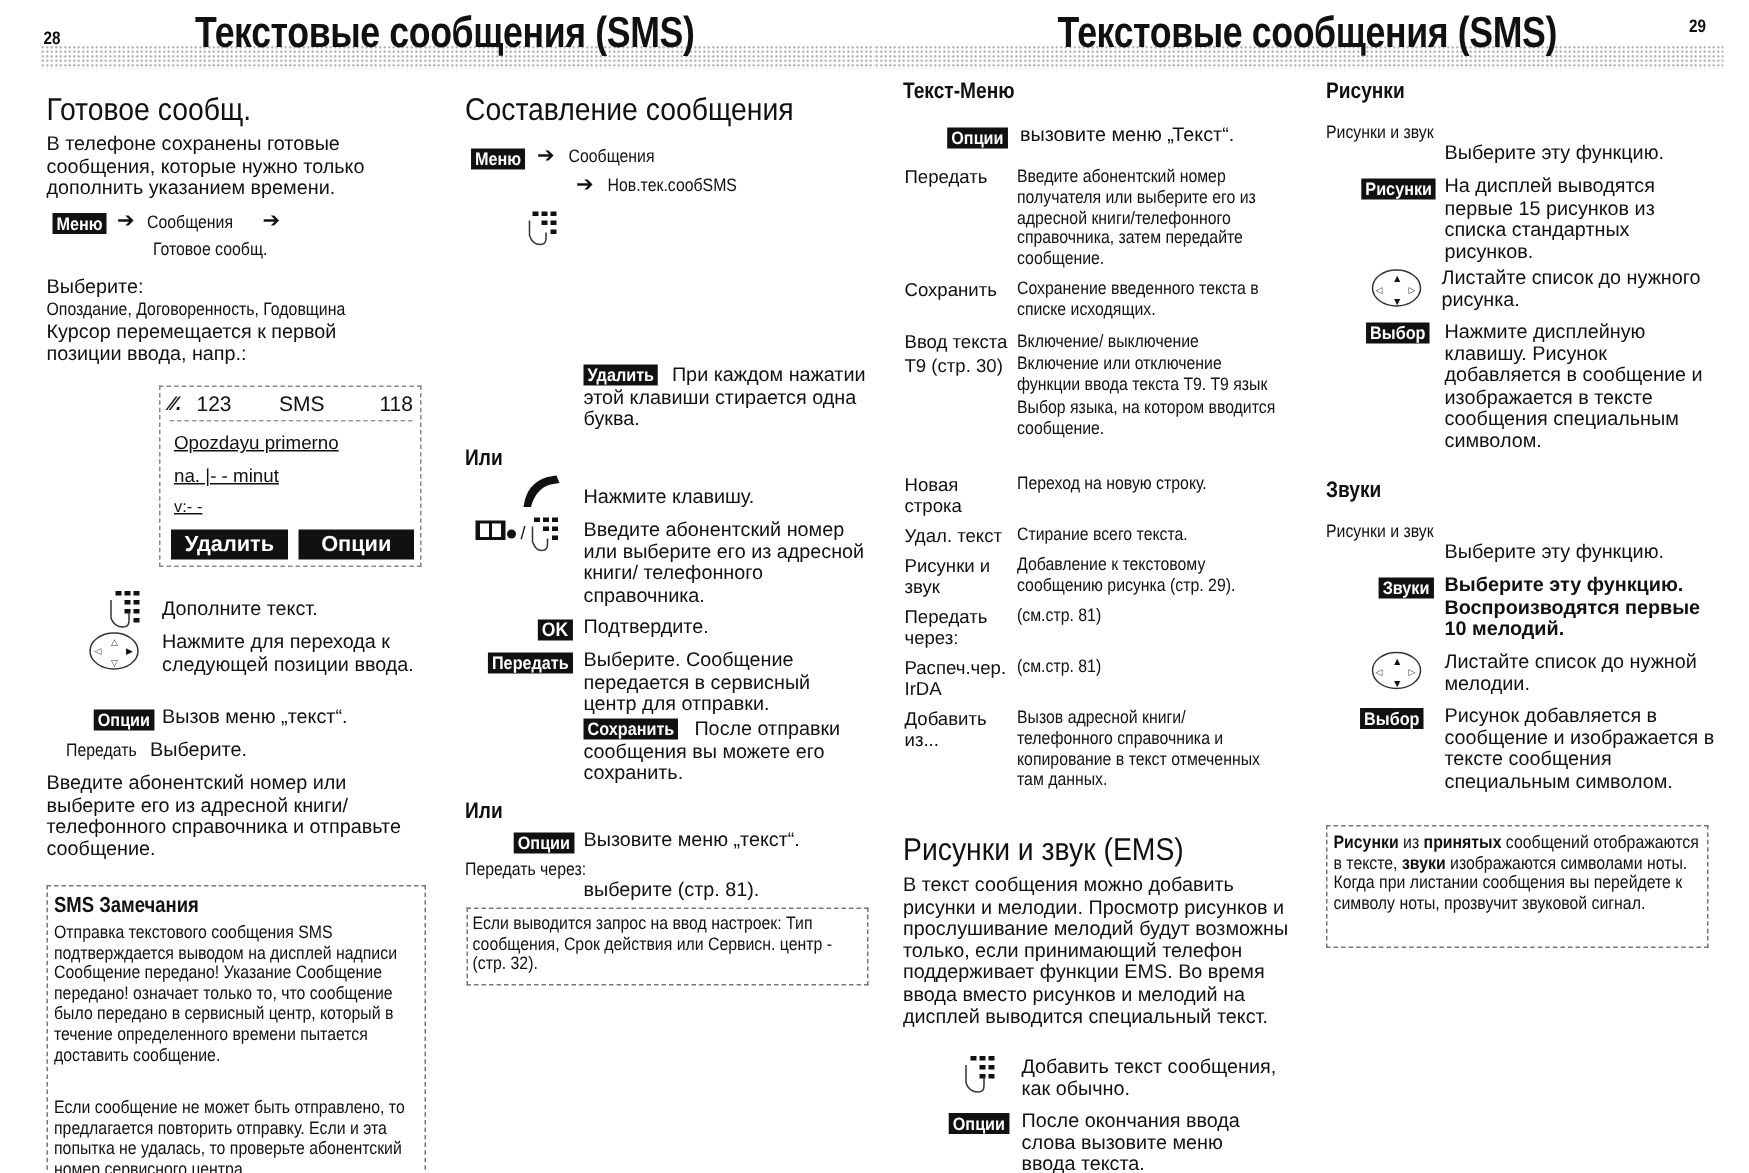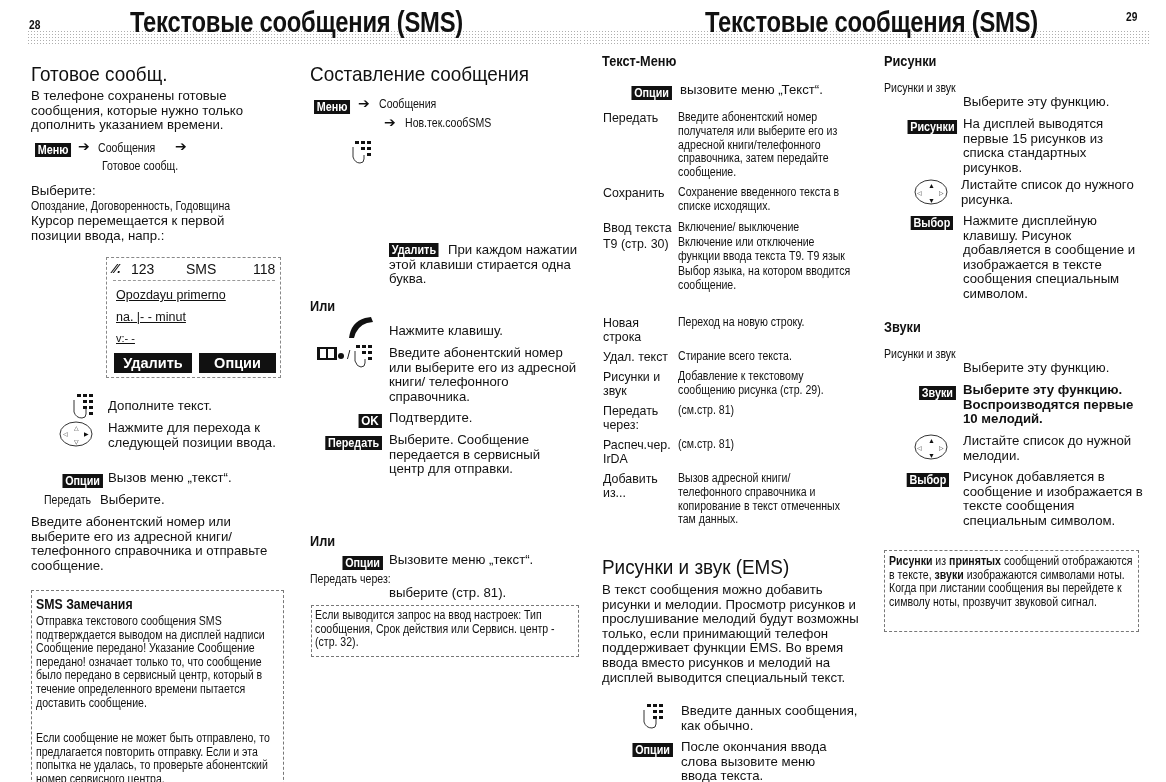--- a/index.html
+++ b/index.html
@@ -183,20 +183,24 @@
         <path d="M39 7 v10 q2 6 6 6 q4 0 4 -4 v-4" fill="none" stroke="#333" stroke-width="1"></path>
       </svg>
   </div>
   <div class="abs txt" style="left:389px; top:346px; width:195px;">Введите абонентский номер или выберите его из адресной книги/ телефонного справочника.</div>
 
   <div class="abs" style="left:356px; top:411px;"><span class="key" style="font-size:13px;">OK</span></div>
   <div class="abs txt" style="left:389px; top:411px;">Подтвердите.</div>
 
   <div class="abs" style="left:319px; top:433px;"><span class="key">Передать</span></div>
   <div class="abs txt" style="left:389px; top:433px; width:190px;">Выберите. Сообщение передается в сервисный центр для отправки.</div>
+  <div class="abs txt" style="left:389px; top:479px; width:200px;">
+    <span class="key" style="transform-origin:left center;">Сохранить</span>
+    <span>После отправки сообщения вы можете его сохранить.</span>
+  </div>
 
   <div class="abs h-mid" style="left:310px; top:532px;">Или</div>
   <div class="abs" style="left:338px; top:553px;"><span class="key">Опции</span></div>
   <div class="abs txt" style="left:389px; top:553px;">Вызовите меню „текст“.</div>
   <div class="abs txt-sm" style="left:310px; top:573px;">Передать через:</div>
   <div class="abs txt" style="left:389px; top:586px;">выберите (стр. 81).</div>
 
   <div class="dashed-box" style="left:311px; top:605px; width:268px; height:52px;">
     <div class="abs txt-sm" style="left:3px; top:3px; width:295px;">Если выводится запрос на ввод настроек: Тип сообщения, Срок действия или Сервисн. центр - (стр. 32).</div>
   </div>
@@ -260,21 +264,21 @@
         <rect x="13" y="1" width="4" height="3"></rect>
         <rect x="19" y="1" width="4" height="3"></rect>
         <rect x="13" y="7" width="4" height="3"></rect>
         <rect x="19" y="7" width="4" height="3"></rect>
         <rect x="13" y="13" width="4" height="3"></rect>
         <rect x="19" y="13" width="4" height="3"></rect>
       </g>
       <path d="M4 7 v12 q2 6 8 6 q4 0 4 -4 v-6" fill="none" stroke="#333" stroke-width="1"></path>
     </svg>
 </div>
-<div class="abs txt" style="left:681px; top:704px; width:180px;">Введите данных сообщения, как обычно.</div>
+<div class="abs txt" style="left:681px; top:704px; width:180px;">Добавить текст сообщения, как обычно.</div>
 <div class="abs" style="left:628px; top:740px;"><span class="key">Опции</span></div>
 <div class="abs txt" style="left:681px; top:740px; width:170px;">После окончания ввода слова вызовите меню ввода текста.</div>
 
 <div class="abs h-mid" style="left:884px; top:52px;">Рисунки</div>
 <div class="abs txt-sm" style="left:884px; top:82px;">Рисунки и звук</div>
 <div class="abs txt" style="left:963px; top:95px;">Выберите эту функцию.</div>
 <div class="abs" style="left:902px; top:117px;"><span class="key">Рисунки</span></div>
 <div class="abs txt" style="left:963px; top:117px; width:180px;">На дисплей выводятся первые 15 рисунков из списка стандартных рисунков.</div>
 <div class="abs" style="left:913px; top:178px;">
   <svg width="36" height="28" viewBox="0 0 36 28">

